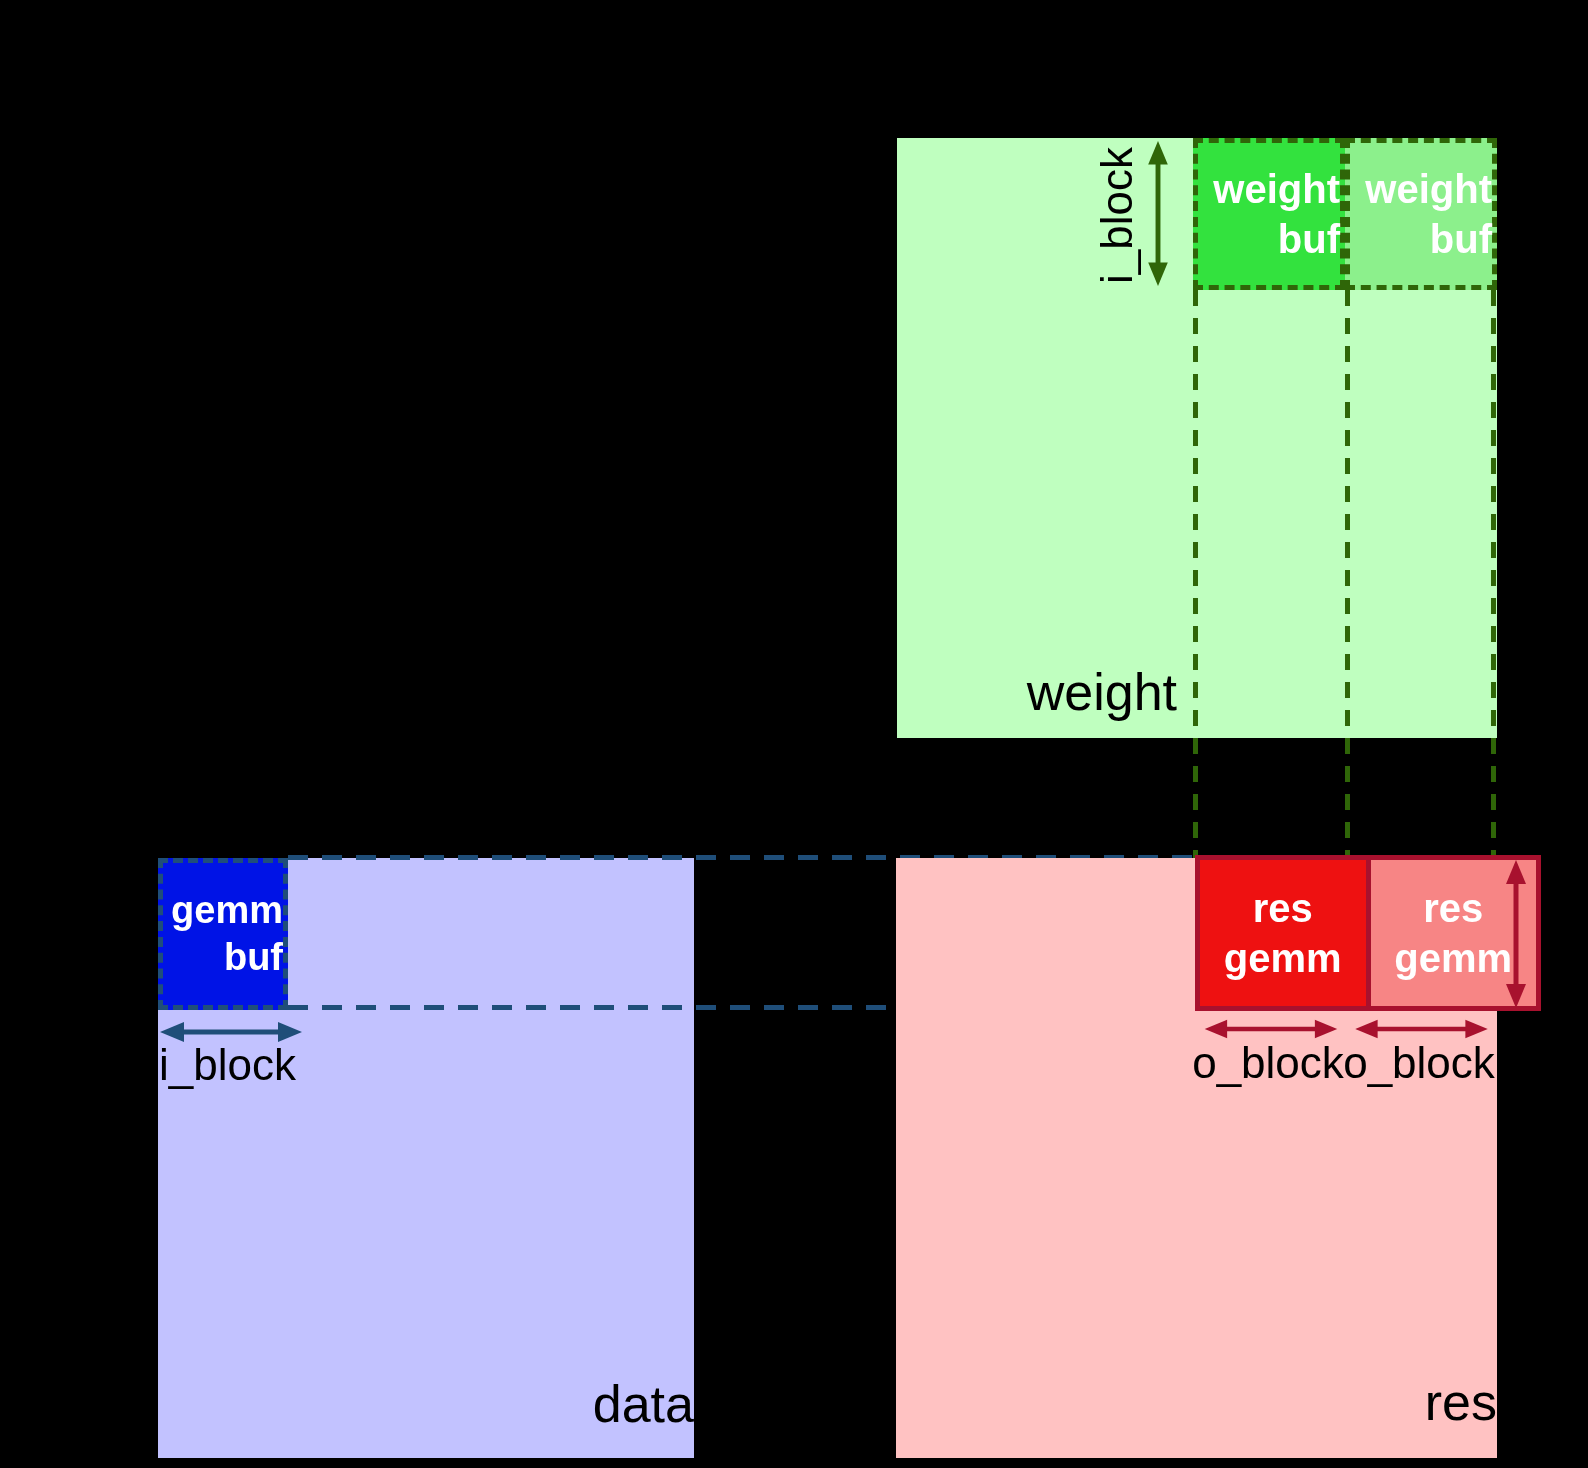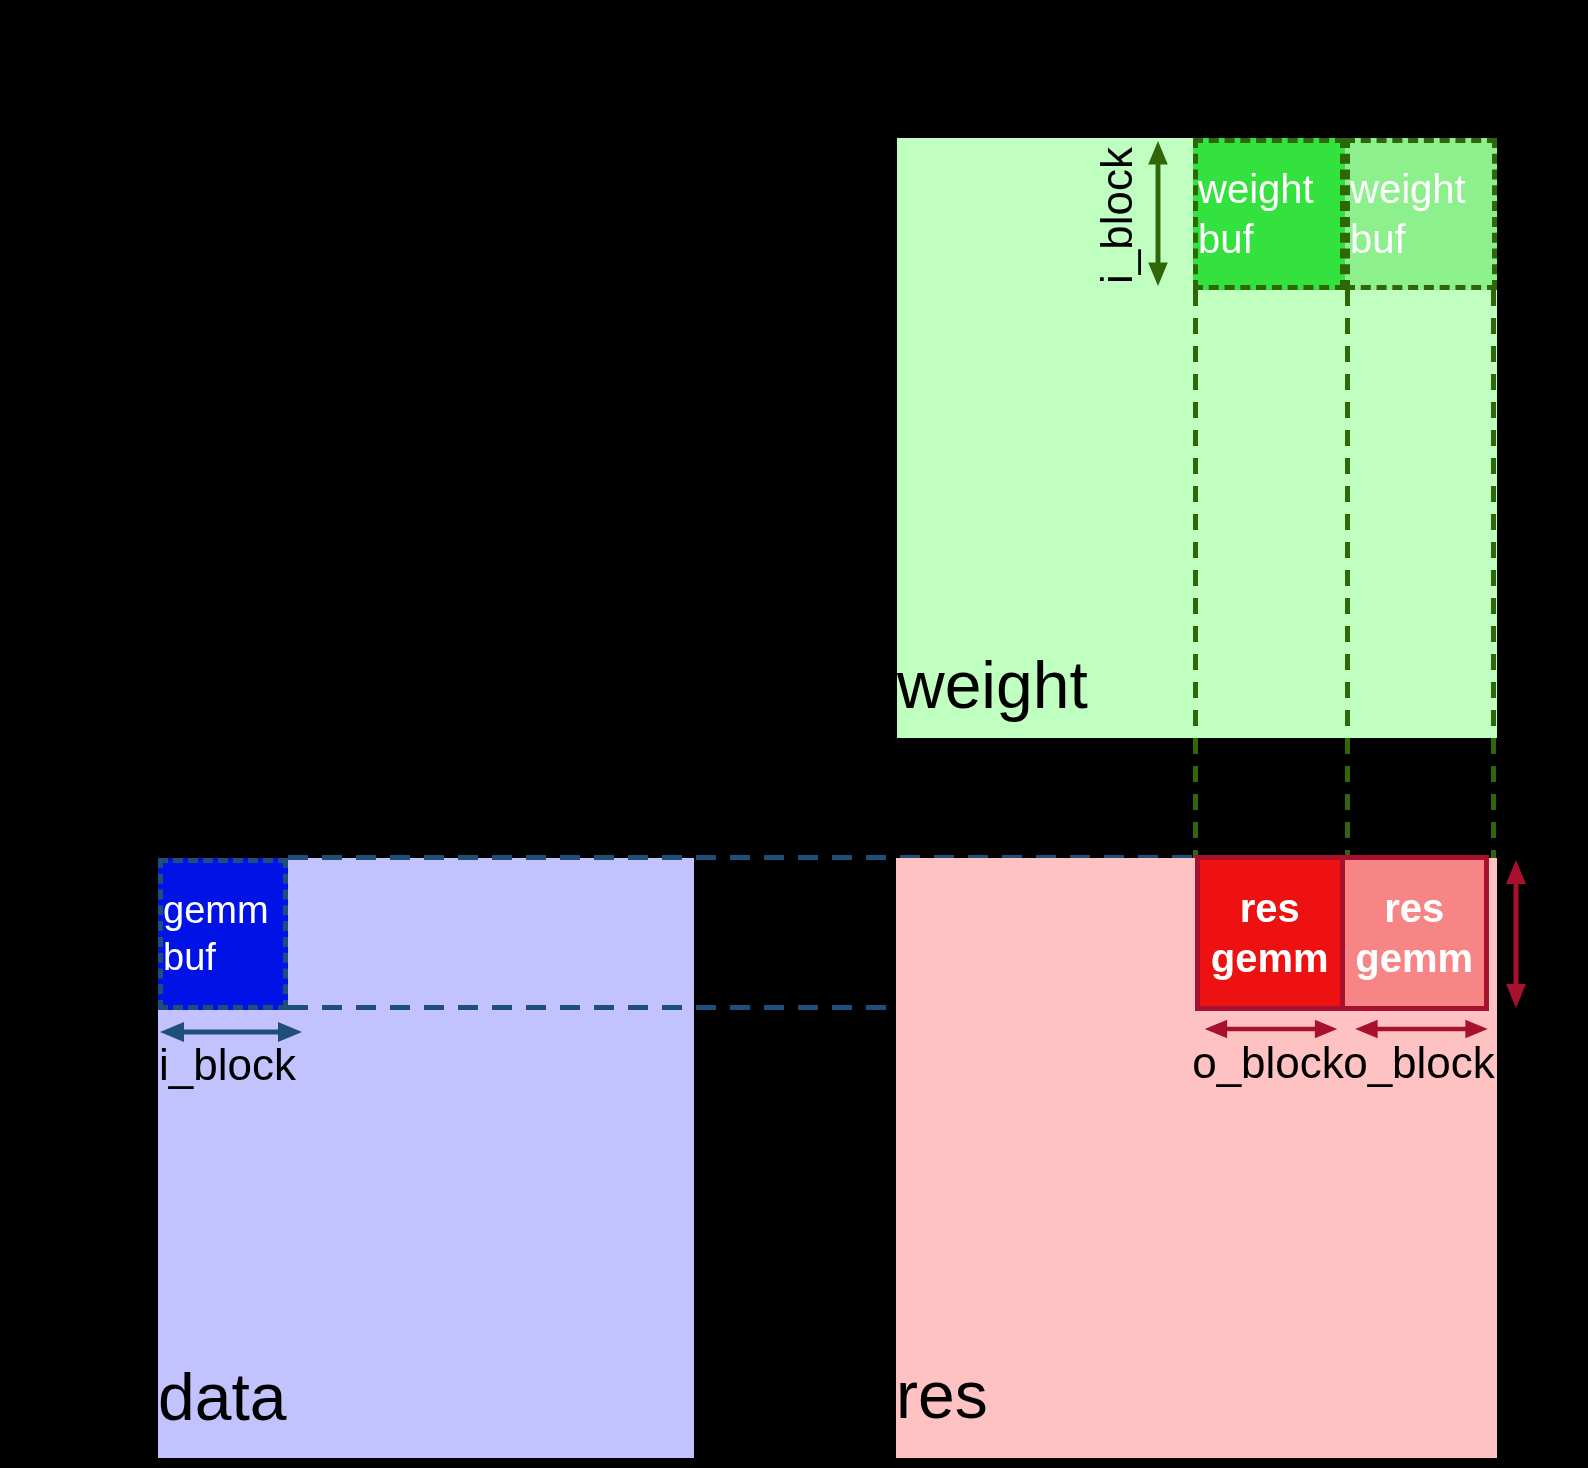--- a/index.html
+++ b/index.html
@@ -7,40 +7,40 @@
     position:relative;width:1588px;height:1468px;background:var(--background,#000);
     font-family:"Liberation Sans","DejaVu Sans",sans-serif;overflow:hidden;
   }
   .abs{position:absolute;}
   
   .matrix{position:absolute;}
   #weight-matrix{left:897px;top:138px;width:600px;height:600px;background:var(--weight_fill);}
   #data-matrix{left:158px;top:858px;width:536px;height:600px;background:var(--data_fill);}
   #res-matrix{left:896px;top:858px;width:601px;height:600px;background:var(--res_fill);}
   .matrix-label{
-    position:absolute;font-size:66px;color:var(--label_text);line-height:1;
-    text-align:left;white-space:nowrap;
+    position:absolute;font-size:52px;color:var(--label_text);line-height:1;
+    text-align:right;white-space:nowrap;
   }
   #weight-matrix .matrix-label{left:0;width:280px;bottom:20px;}
   #data-matrix .matrix-label{left:0;width:100%;bottom:28px;}
   #res-matrix .matrix-label{left:0;width:100%;bottom:30px;}
   
   .buf{
     position:absolute;box-sizing:border-box;display:flex;align-items:center;justify-content:center;
-    text-align:left;font-weight:normal;color:var(--buf_text);line-height:1.25;
+    text-align:right;font-weight:bold;color:var(--buf_text);line-height:1.25;
   }
   #weight-buf-1{left:1193px;top:138px;width:152px;height:152px;background:var(--weight_buf1_fill);
     border:5px dashed var(--green_dash);font-size:40px;}
   #weight-buf-2{left:1345px;top:138px;width:152px;height:152px;background:var(--weight_buf2_fill);
     border:5px dashed var(--green_dash);font-size:40px;}
   #data-buf{left:158px;top:858px;width:130px;height:152px;background:var(--data_buf_fill);
     border:5px dashed var(--blue_dash);font-size:38px;}
   
   #res-gemm-group{
-    left:1195px;top:855px;width:294px;height:156px;box-sizing:border-box;
+    left:1195px;top:855px;width:346px;height:156px;box-sizing:border-box;
     border:5px solid var(--red_accent);display:flex;
   }
   .gemm{flex:1;display:flex;align-items:center;justify-content:center;text-align:center;
     font-weight:bold;font-size:40px;color:var(--buf_text);line-height:1.25;}
   #res-gemm-1{background:var(--res_gemm1_fill);}
   #res-gemm-divider{flex:0 0 5px;background:var(--red_accent);}
   #res-gemm-2{background:var(--res_gemm2_fill);}
   
   .vline-green{
     position:absolute;width:5px;top:290px;height:568px;

